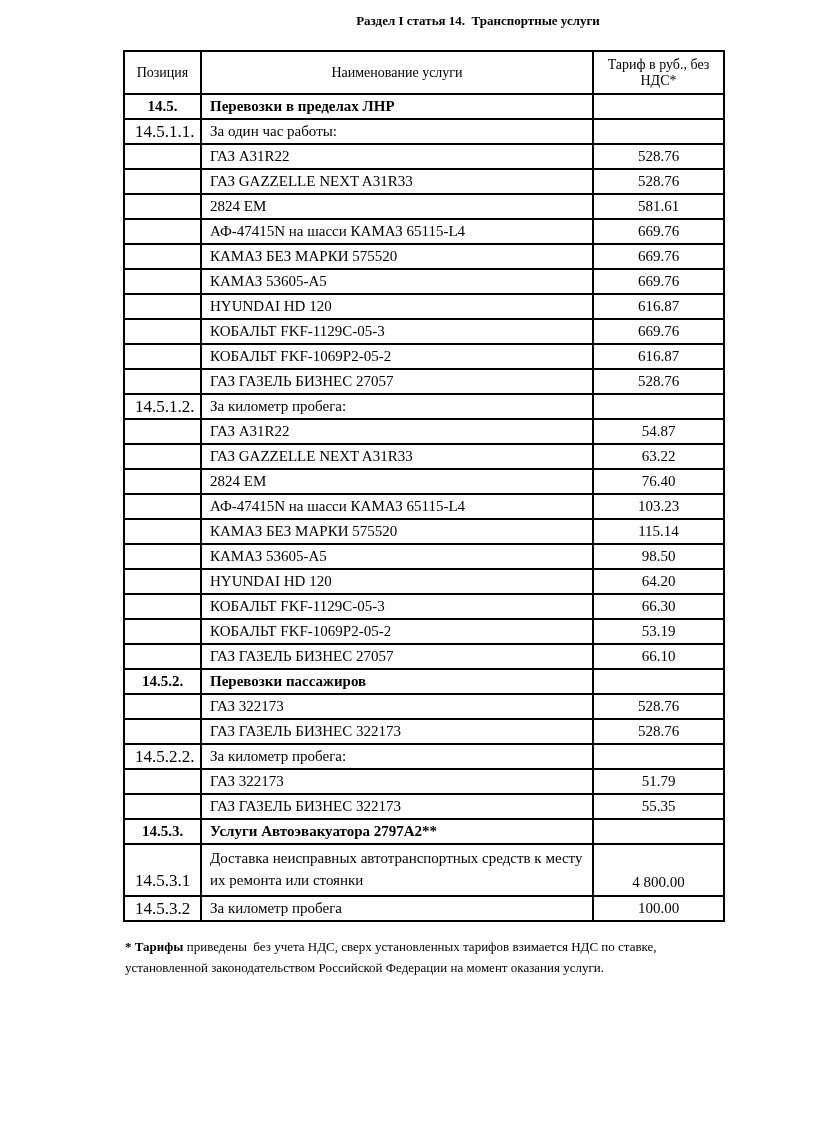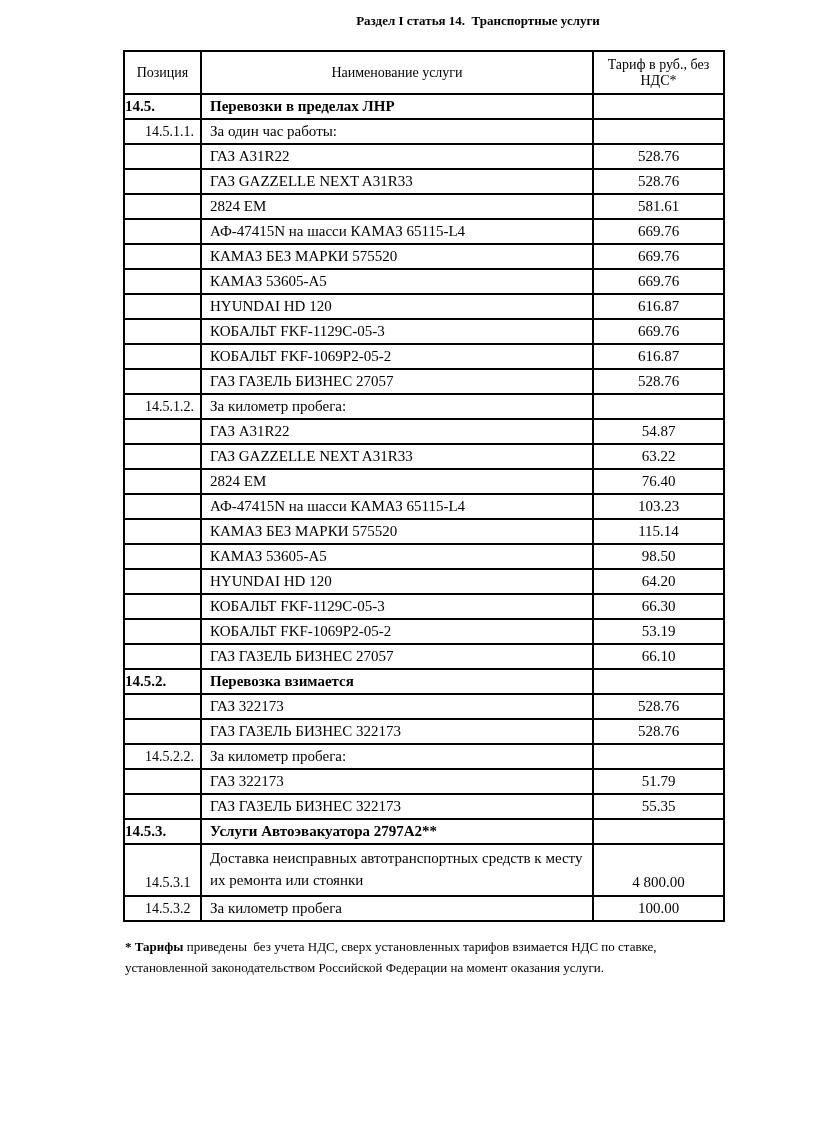--- a/index.html
+++ b/index.html
@@ -31,28 +31,28 @@
     font-weight:normal;
     font-size:14px;
     height:41px;
     text-align:center;
     vertical-align:middle;
     padding:0 4px;
   }
   tbody tr { height:25px; }
   tbody tr.tall { height:52px; }
   td { font-size:15px; vertical-align:middle; padding:0; }
-  td.pos { text-align:left; }
+  td.pos { text-align:center; }
   td.name { padding-left:8px; text-align:left; }
   td.price { text-align:center; }
   tr.section td.pos, tr.section td.name { font-weight:bold; }
   tr.sub td.pos, tr.tall td.pos {
-    font-size:14px;
+    font-size:17px;
     text-align:left;
-    padding-left:20px;
+    padding-left:10px;
   }
   tr.tall td.pos, tr.tall td.price {
     vertical-align:bottom;
     padding-bottom:4px;
   }
   tr.tall td.name { line-height:1.45; }
   .footnotes {
     margin:15px 0 0 125px;
     width:598px;
     font-size:13px;
@@ -190,21 +190,21 @@
         <td class="name">КОБАЛЬТ FKF-1069P2-05-2</td>
         <td class="price">53.19</td>
       </tr>
       <tr class="item">
         <td class="pos"></td>
         <td class="name">ГАЗ ГАЗЕЛЬ БИЗНЕС 27057</td>
         <td class="price">66.10</td>
       </tr>
       <tr class="section">
         <td class="pos">14.5.2.</td>
-        <td class="name">Перевозка взимается</td>
+        <td class="name">Перевозки пассажиров</td>
         <td class="price"></td>
       </tr>
       <tr class="item">
         <td class="pos"></td>
         <td class="name">ГАЗ 322173</td>
         <td class="price">528.76</td>
       </tr>
       <tr class="item">
         <td class="pos"></td>
         <td class="name">ГАЗ ГАЗЕЛЬ БИЗНЕС 322173</td>

